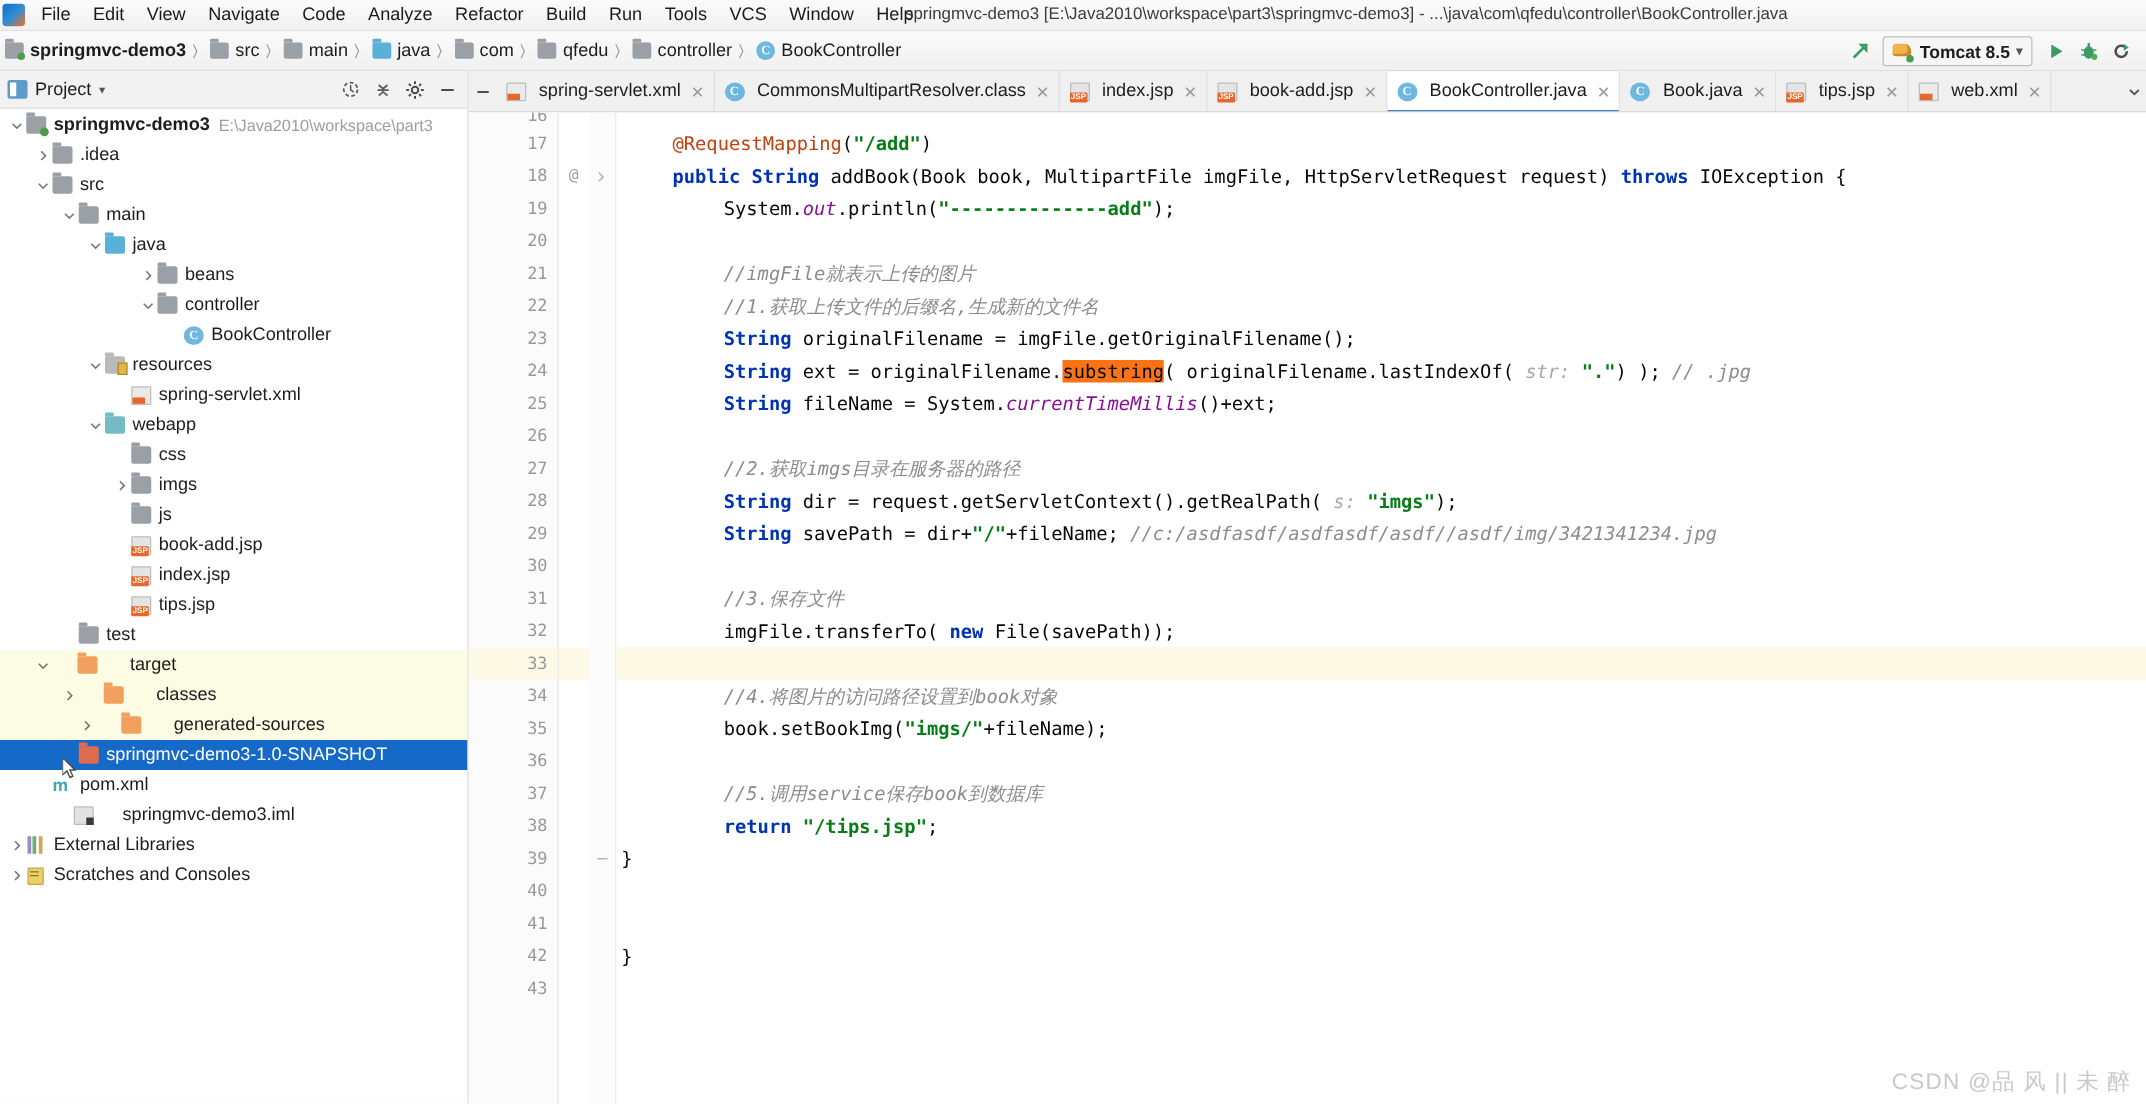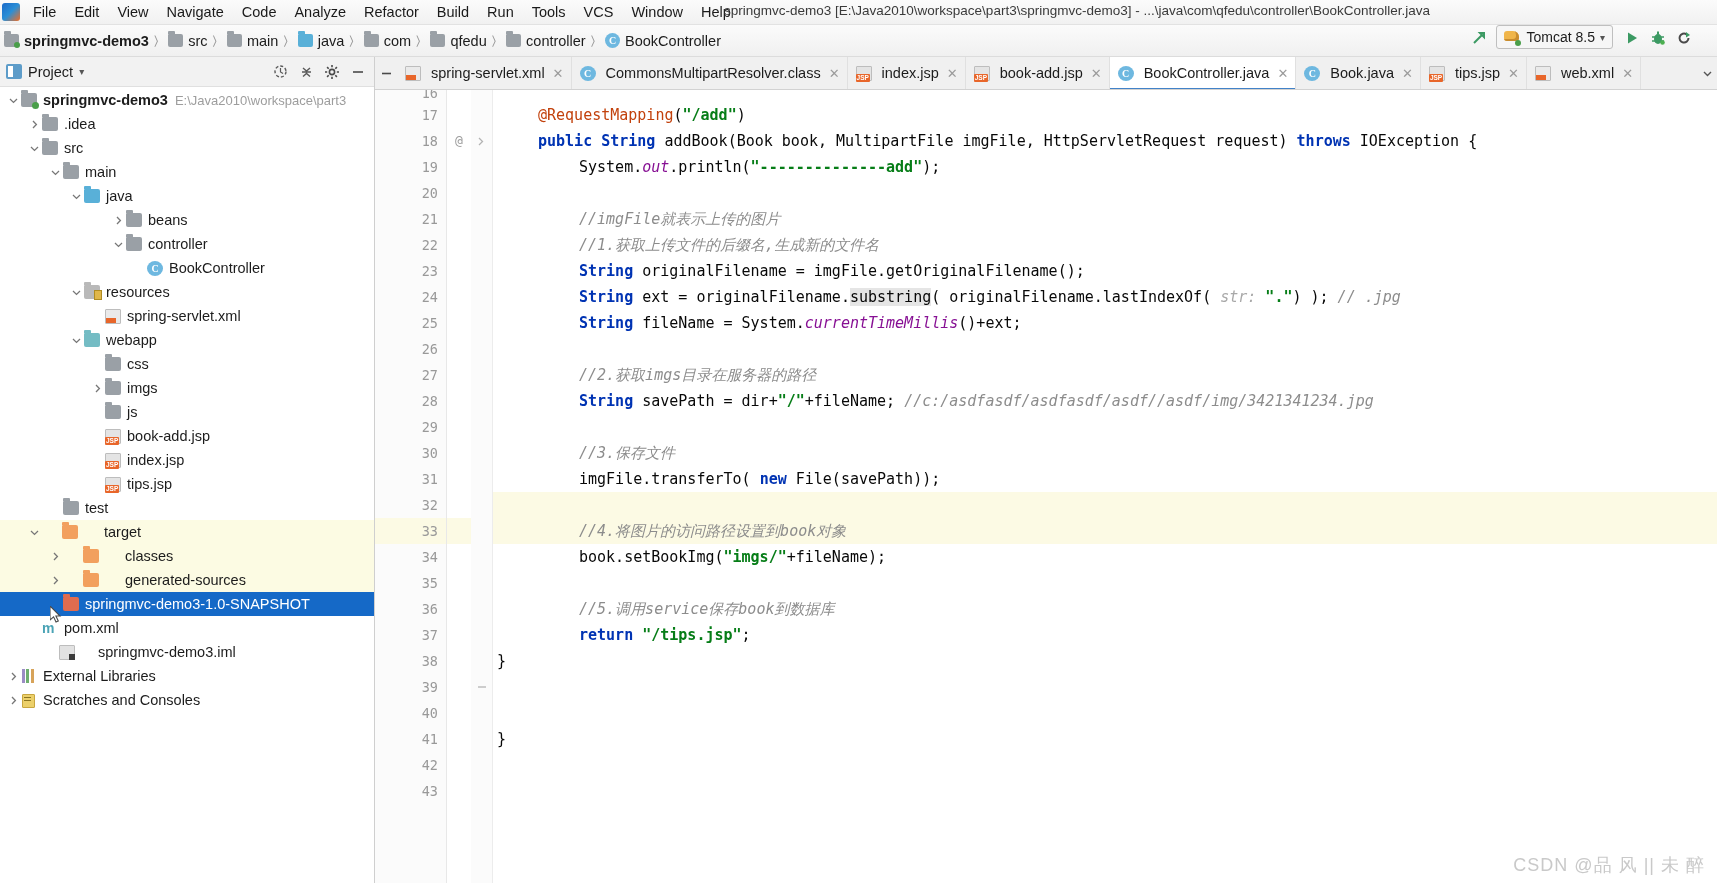--- a/index.html
+++ b/index.html
@@ -60,21 +60,21 @@
   .fico.folder.mod::after{
     content:''; position:absolute; right:-1px; bottom:-1px; width:6px;height:6px;
     border-radius:50%; background:#4a9e4a;
   }
   .fico.classc {
     width:15px;height:15px;border-radius:50%;
     background:#6eb8e0; color:#fff; font-size:10px; font-weight:bold;
     display:flex;align-items:center;justify-content:center;
     font-family:"Liberation Serif", serif;
   }
-  .nav-right { position:absolute; right:20px; top:0; height:32px; display:flex; align-items:flex-start; }
+  .nav-right { position:absolute; right:7px; top:0; height:32px; display:flex; align-items:center;font-weight:bold; }
   .iconbtn { width:26px; height:26px; display:flex; align-items:center; justify-content:center; cursor:pointer;}
   .runcfg {
     display:flex; align-items:center; gap:5px; height:24px; padding: 0 7px;
     border:1px solid #bfbfbf; border-radius:3px; background:#f6f6f6;
     font-size:14px; color:#1c1c1c; margin: 0 6px 0 4px;
   }
   .tomcat-ico{ width:17px;height:15px;position:relative;}
   .tomcat-ico .body{position:absolute;left:0;top:1px;width:15px;height:10px;
     background:#f0b54a; border-radius:3px 6px 3px 3px;
     box-shadow: inset -3px -2px 0 #c98c2f;}
@@ -182,21 +182,21 @@
     font-family:"DejaVu Sans Mono", monospace; font-size:15px; color:#080808;
     padding-left:4px;
   }
   .cl.caret { background:#fcfae4; }
   .kw { color:#0033b3; font-weight:bold; }
   .str { color:#067d17; font-weight:bold; }
   .ann { color:#c2410c; }
   .cmt { color:#8c8c8c; font-style:italic; }
   .fld { color:#871094; font-style:italic; }
   .param { color:#a8a8a8; font-style:italic; }
-  .hlw { background:#e5e5e5; }
+  .hlw { background:#f97316; }
 
   .watermark {
     position:absolute; right:12px; bottom:6px; font-size:18px; color:#c9c9c9;
     letter-spacing:1px; white-space:nowrap;
   }
 </style>
 </head>
 <body>
 
 <div id="app">
@@ -469,21 +469,21 @@
         </div>
         <div class="row hl" style="padding-left: 48px;">
           <span class="arrow">
             <svg width="9" height="9" viewBox="0 0 9 9">
               <path d="M3 1l3.4 3.5L3 8" stroke="#777" stroke-width="1.3" fill="none"></path>
             </svg>
           </span>
           <span class="ticon folder orange"></span>
           <span class="nm">classes</span>
         </div>
-        <div class="row hl" style="padding-left: 48px;">
+        <div class="row hl" style="padding-left: 62px;">
           <span class="arrow">
             <svg width="9" height="9" viewBox="0 0 9 9">
               <path d="M3 1l3.4 3.5L3 8" stroke="#777" stroke-width="1.3" fill="none"></path>
             </svg>
           </span>
           <span class="ticon folder orange"></span>
           <span class="nm">generated-sources</span>
         </div>
         <div class="row sel" style="padding-left: 48px;">
           <span class="arrow"></span>
@@ -684,20 +684,21 @@
           <div class="cl"><span style="display:inline-block;width:41px"></span><span class="kw">public</span> <span class="kw">String</span> addBook(Book book, MultipartFile imgFile, HttpServletRequest request) <span class="kw">throws</span> IOException {</div>
           <div class="cl"><span style="display:inline-block;width:82px"></span>System.<span class="fld">out</span>.println(<span class="str">"--------------add"</span>);</div>
           <div class="cl"><span style="display:inline-block;width:0px"></span></div>
           <div class="cl"><span style="display:inline-block;width:82px"></span><span class="cmt">//imgFile就表示上传的图片</span></div>
           <div class="cl"><span style="display:inline-block;width:82px"></span><span class="cmt">//1.获取上传文件的后缀名,生成新的文件名</span></div>
           <div class="cl"><span style="display:inline-block;width:82px"></span><span class="kw">String</span> originalFilename = imgFile.getOriginalFilename();</div>
           <div class="cl"><span style="display:inline-block;width:82px"></span><span class="kw">String</span> ext = originalFilename.<span class="hlw">substring</span>( originalFilename.lastIndexOf( <span class="param">str:</span> <span class="str">"."</span>) ); <span class="cmt">// .jpg</span></div>
           <div class="cl"><span style="display:inline-block;width:82px"></span><span class="kw">String</span> fileName = System.<span class="fld">currentTimeMillis</span>()+ext;</div>
           <div class="cl"><span style="display:inline-block;width:0px"></span></div>
           <div class="cl"><span style="display:inline-block;width:82px"></span><span class="cmt">//2.获取imgs目录在服务器的路径</span></div>
+          <div class="cl"><span style="display:inline-block;width:82px"></span><span class="kw">String</span> dir = request.getServletContext().getRealPath( <span class="param">s:</span> <span class="str">"imgs"</span>);</div>
           <div class="cl"><span style="display:inline-block;width:82px"></span><span class="kw">String</span> savePath = dir+<span class="str">"/"</span>+fileName; <span class="cmt">//c:/asdfasdf/asdfasdf/asdf//asdf/img/3421341234.jpg</span></div>
           <div class="cl"><span style="display:inline-block;width:0px"></span></div>
           <div class="cl"><span style="display:inline-block;width:82px"></span><span class="cmt">//3.保存文件</span></div>
           <div class="cl"><span style="display:inline-block;width:82px"></span>imgFile.transferTo( <span class="kw">new</span> File(savePath));</div>
           <div class="cl caret"><span style="display:inline-block;width:0px"></span></div>
           <div class="cl"><span style="display:inline-block;width:82px"></span><span class="cmt">//4.将图片的访问路径设置到book对象</span></div>
           <div class="cl"><span style="display:inline-block;width:82px"></span>book.setBookImg(<span class="str">"imgs/"</span>+fileName);</div>
           <div class="cl"><span style="display:inline-block;width:0px"></span></div>
           <div class="cl"><span style="display:inline-block;width:82px"></span><span class="cmt">//5.调用service保存book到数据库</span></div>
           <div class="cl"><span style="display:inline-block;width:82px"></span><span class="kw">return</span> <span class="str">"/tips.jsp"</span>;</div>

